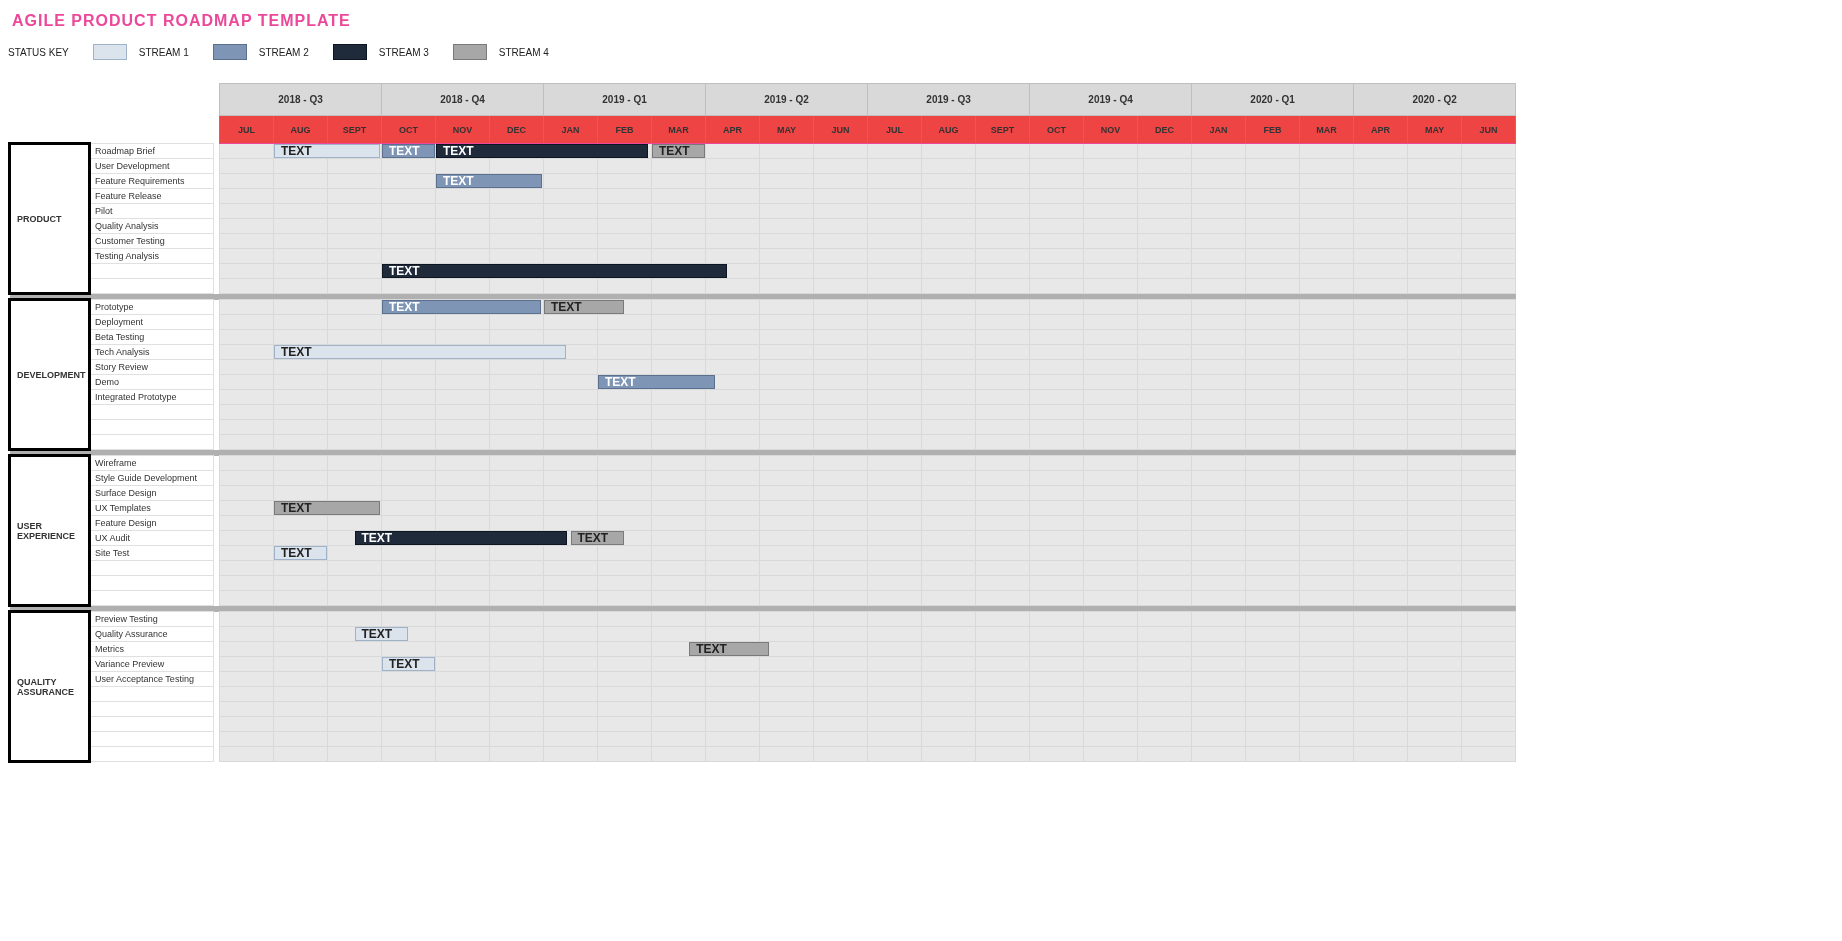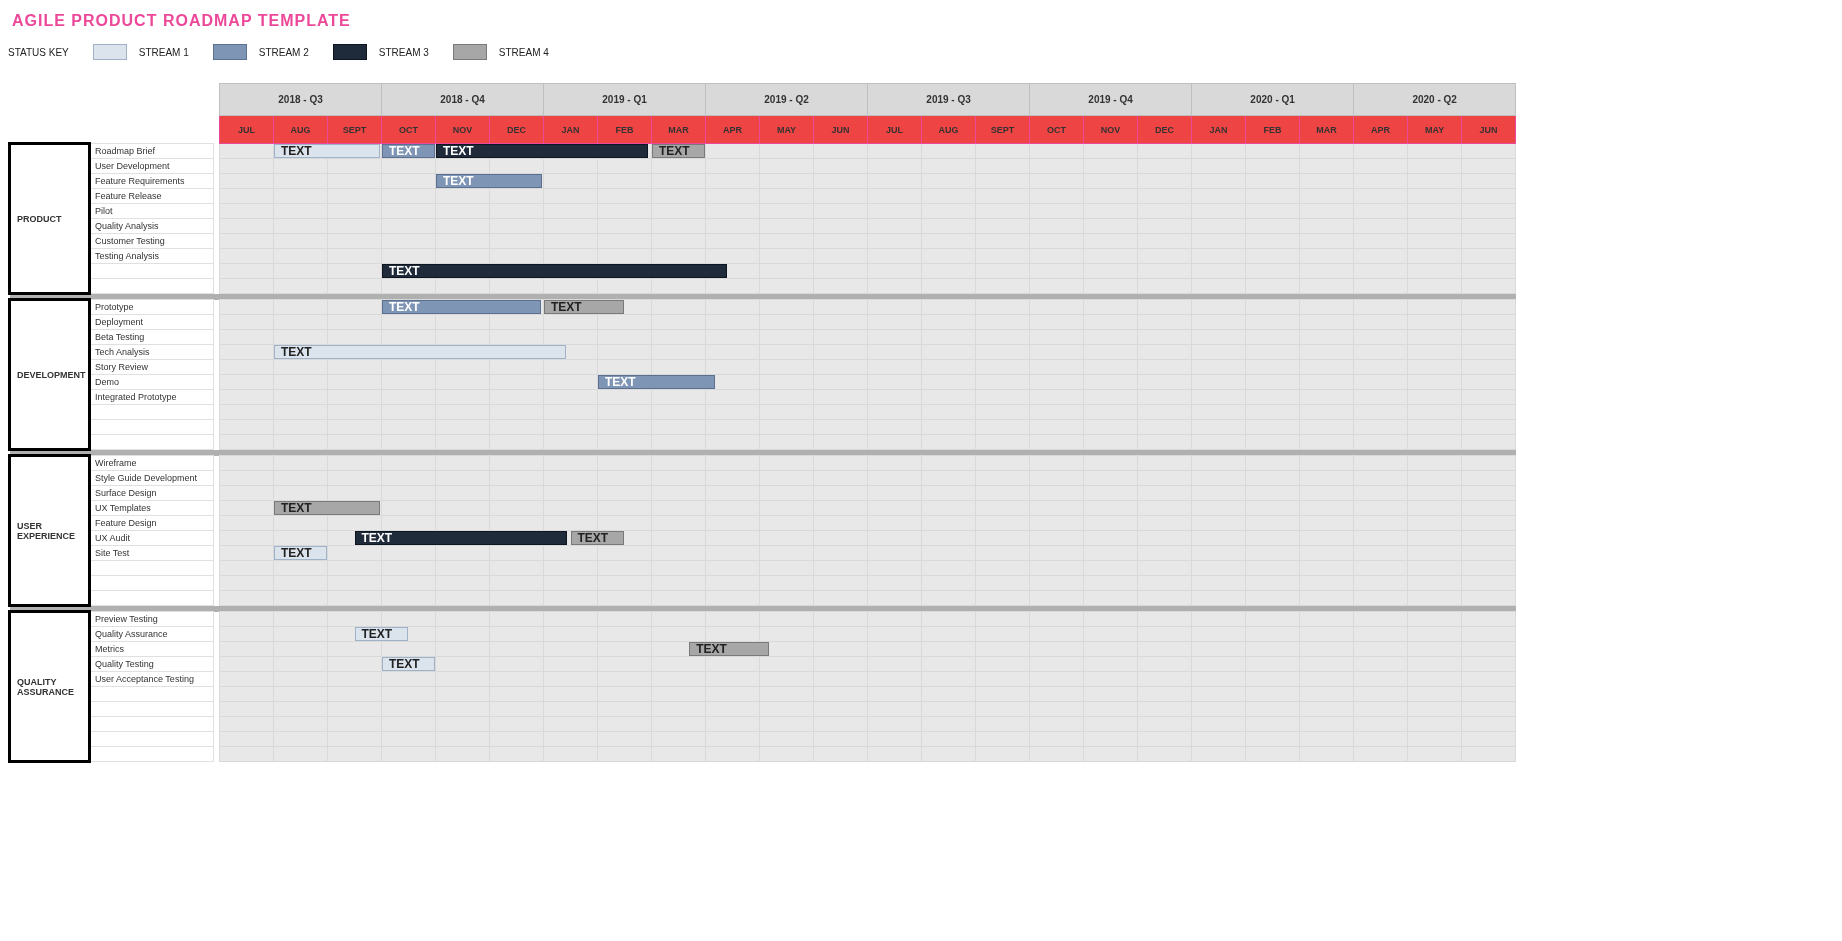--- a/index.html
+++ b/index.html
@@ -1094,21 +1094,21 @@
           <td class="cell"></td>
           <td class="cell"></td>
           <td class="cell"></td>
           <td class="cell"></td>
           <td class="cell"></td>
           <td class="cell"></td>
           <td class="cell"></td>
           <td class="cell"></td>
         </tr>
         <tr>
-          <td class="lbl">Quality Testing</td>
+          <td class="lbl">Variance Preview</td>
           <td class="spacer-col"></td>
           <td class="cell"></td>
           <td class="cell"></td>
           <td class="cell"></td>
           <td class="cell">
             <div class="bar s1" style="left:0%;width:100%">TEXT</div>
           </td>
           <td class="cell"></td>
           <td class="cell"></td>
           <td class="cell"></td>

